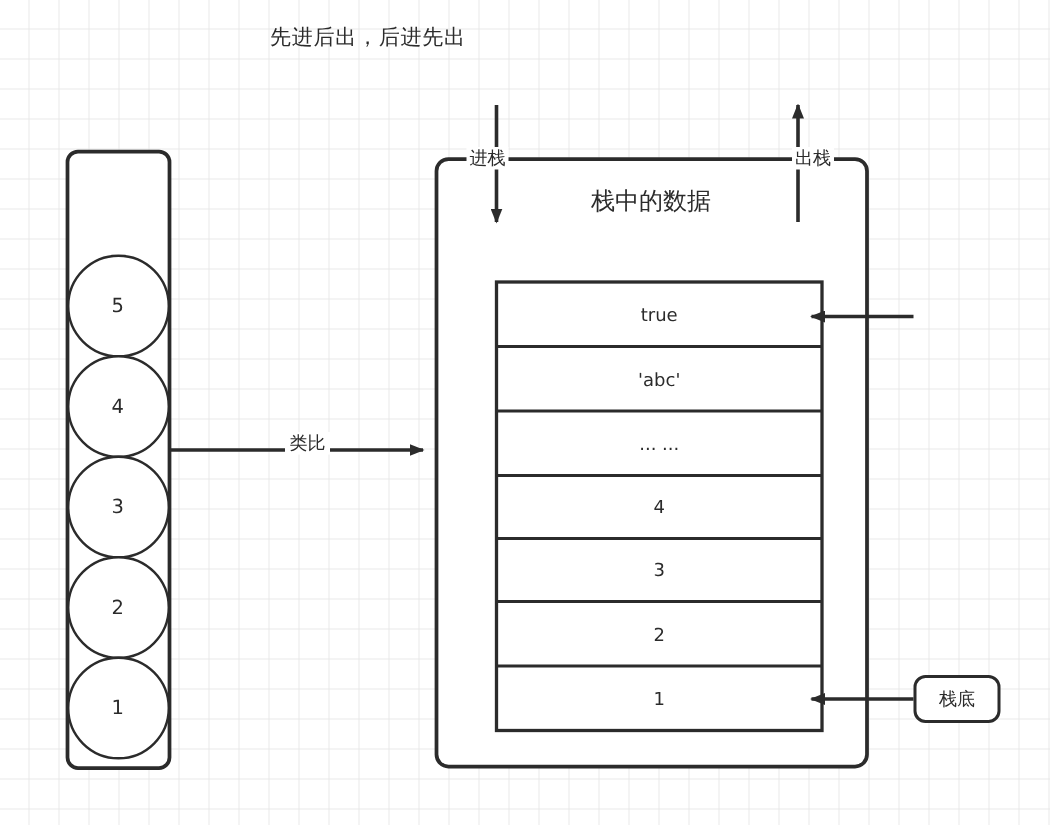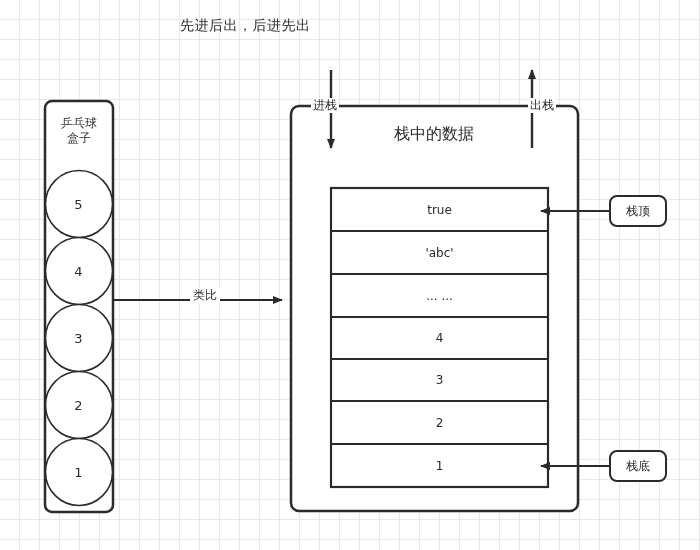--- a/index.html
+++ b/index.html
@@ -155,24 +155,20 @@
     <line x1="331" y1="359" x2="548" y2="359" stroke="#2b2b2b" stroke-width="2"></line>
     <line x1="331" y1="401" x2="548" y2="401" stroke="#2b2b2b" stroke-width="2"></line>
     <line x1="331" y1="444" x2="548" y2="444" stroke="#2b2b2b" stroke-width="2"></line>
 
     <line x1="609" y1="211" x2="541" y2="211" stroke="#2b2b2b" stroke-width="2.2" marker-end="url(#arrowhead)"></line>
     <line x1="609" y1="466" x2="541" y2="466" stroke="#2b2b2b" stroke-width="2.2" marker-end="url(#arrowhead)"></line>
   </svg>
 
   <div class="txt" id="title">先进后出，后进先出</div>
 
-  <div class="txt" id="box-label">
-    <div>乒乓球</div>
-    <div>盒子</div>
-  </div>
 
   <div class="txt ball-num" style="left:45px; top:197px;">5</div>
   <div class="txt ball-num" style="left:45px; top:264px;">4</div>
   <div class="txt ball-num" style="left:45px; top:331px;">3</div>
   <div class="txt ball-num" style="left:45px; top:398px;">2</div>
   <div class="txt ball-num" style="left:45px; top:465px;">1</div>
 
   <div class="txt" id="analogy-label">类比</div>
 
   <div class="txt" id="push-label">进栈</div>
@@ -180,16 +176,15 @@
   <div class="txt" id="stack-data-label">栈中的数据</div>
 
   <div class="txt row-text" style="left:332px; top:203px;">true</div>
   <div class="txt row-text" style="left:332px; top:246px;">'abc'</div>
   <div class="txt row-text" style="left:332px; top:289px;">... ...</div>
   <div class="txt row-text" style="left:332px; top:331px;">4</div>
   <div class="txt row-text" style="left:332px; top:373px;">3</div>
   <div class="txt row-text" style="left:332px; top:416px;">2</div>
   <div class="txt row-text" style="left:332px; top:459px;">1</div>
 
-  <div class="callout" id="callout-top">栈顶</div>
   <div class="callout" id="callout-bottom">栈底</div>
 
 </div>
 
 </body></html>

